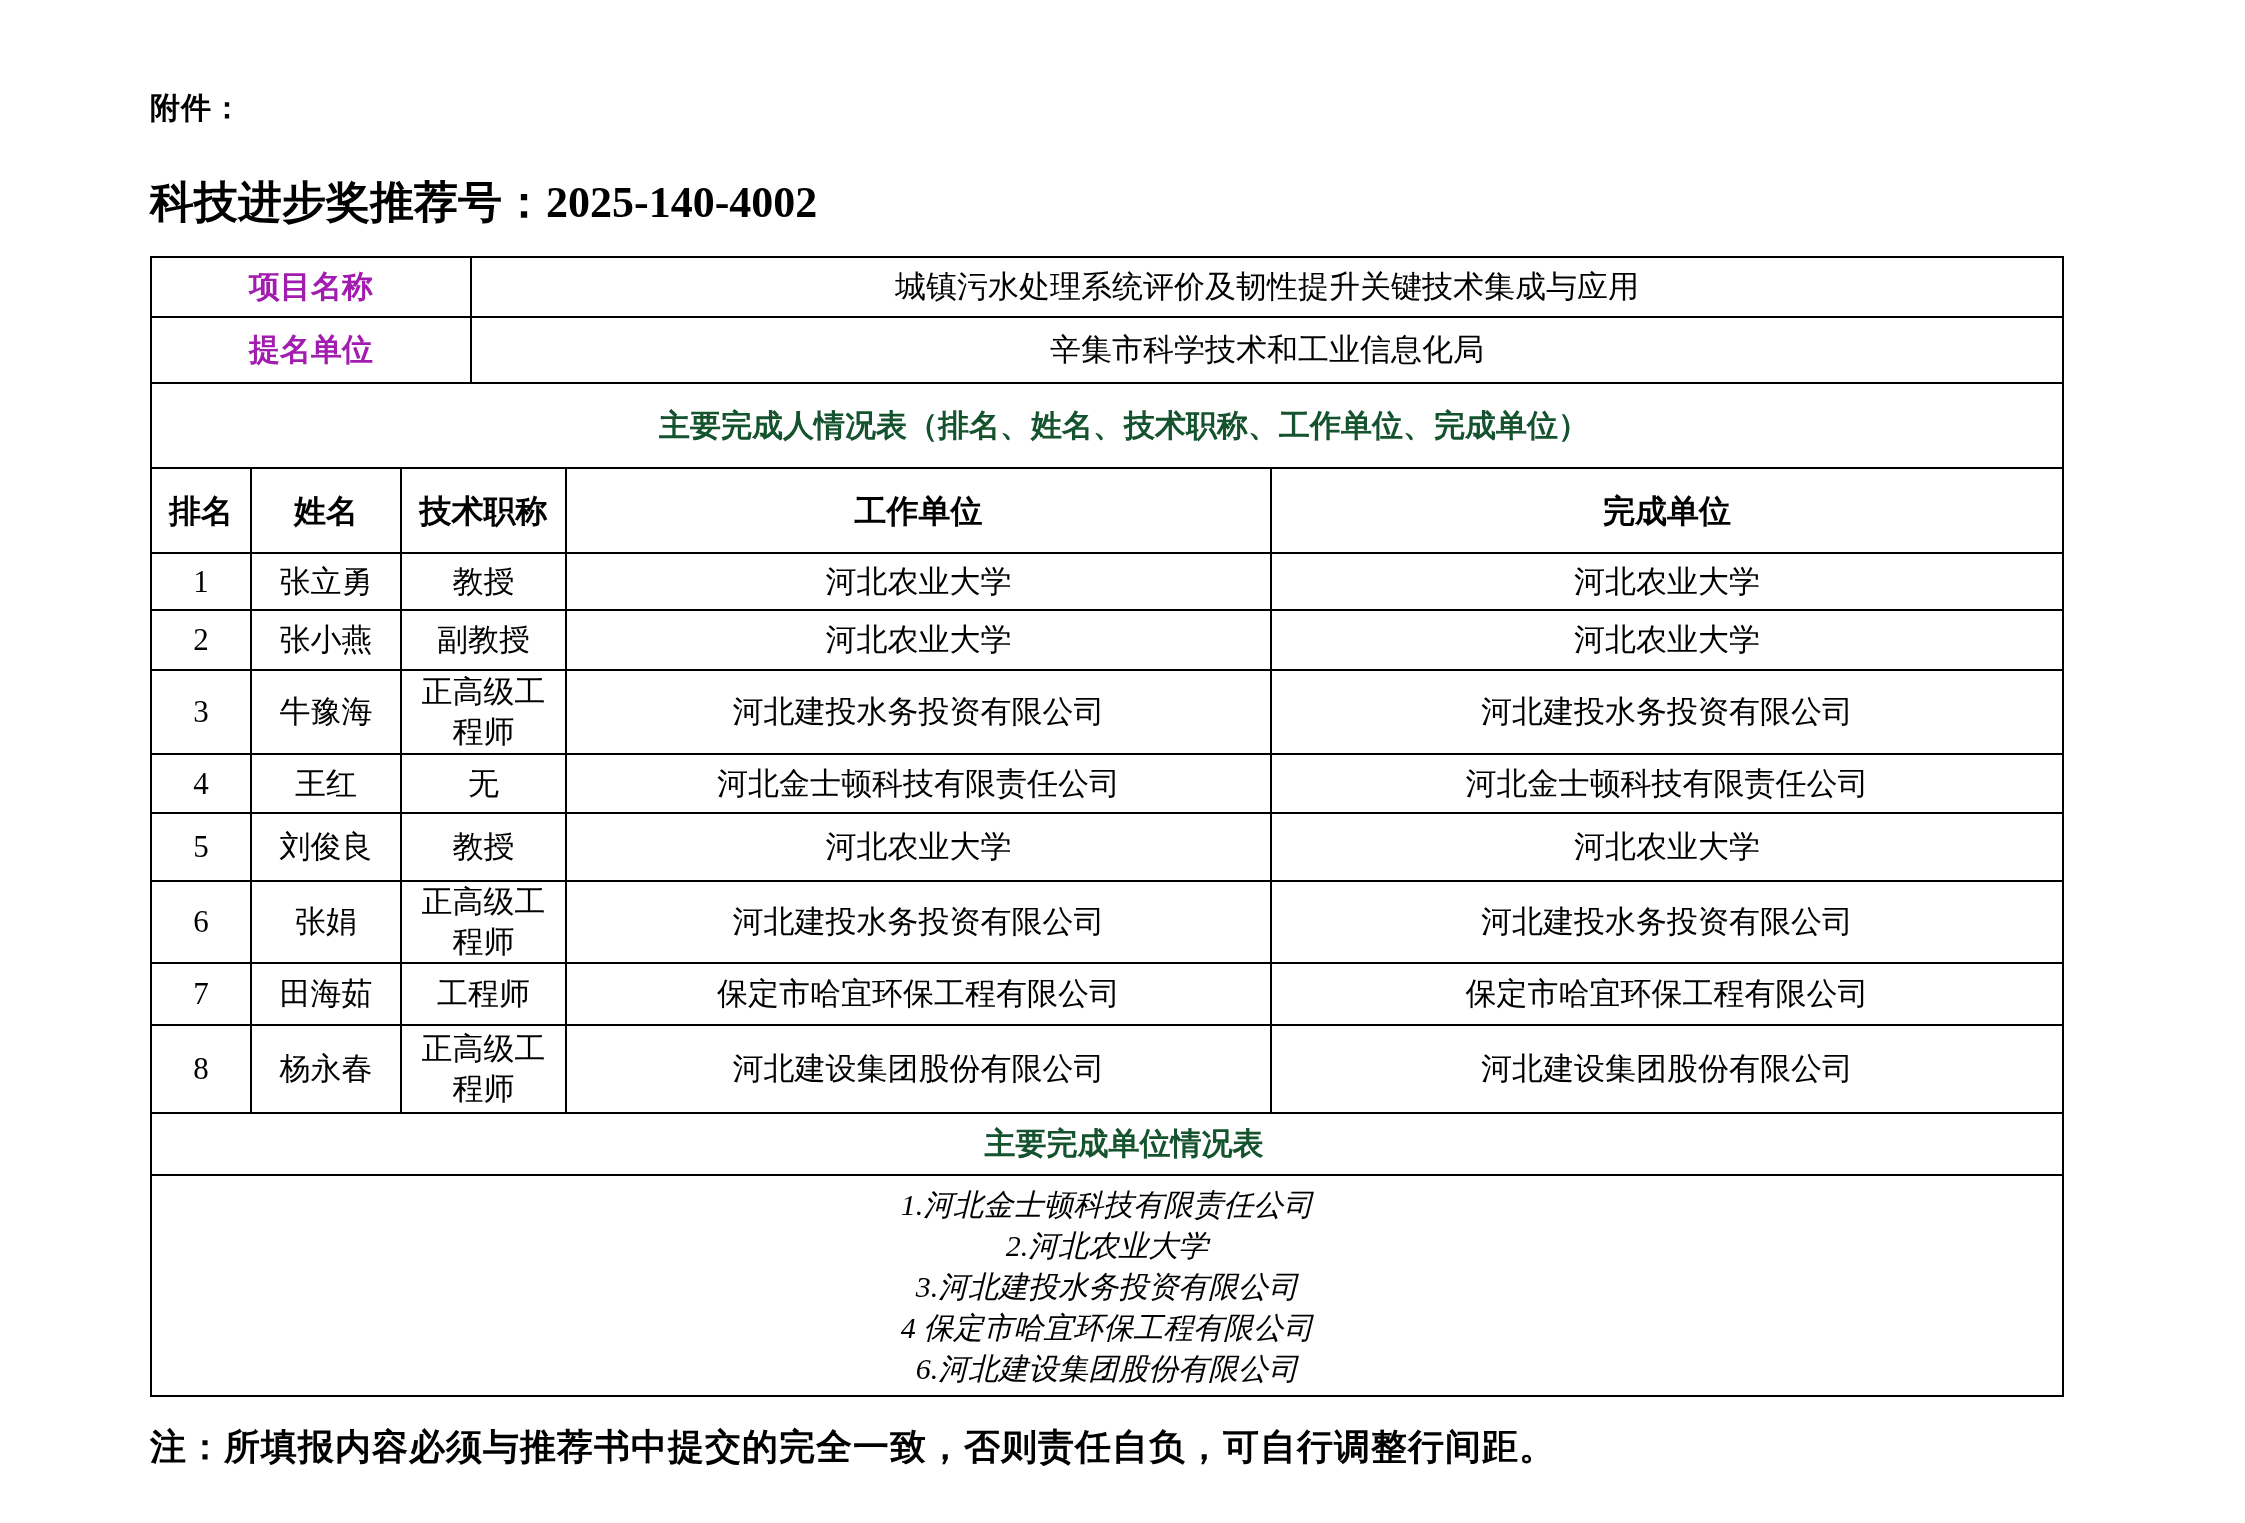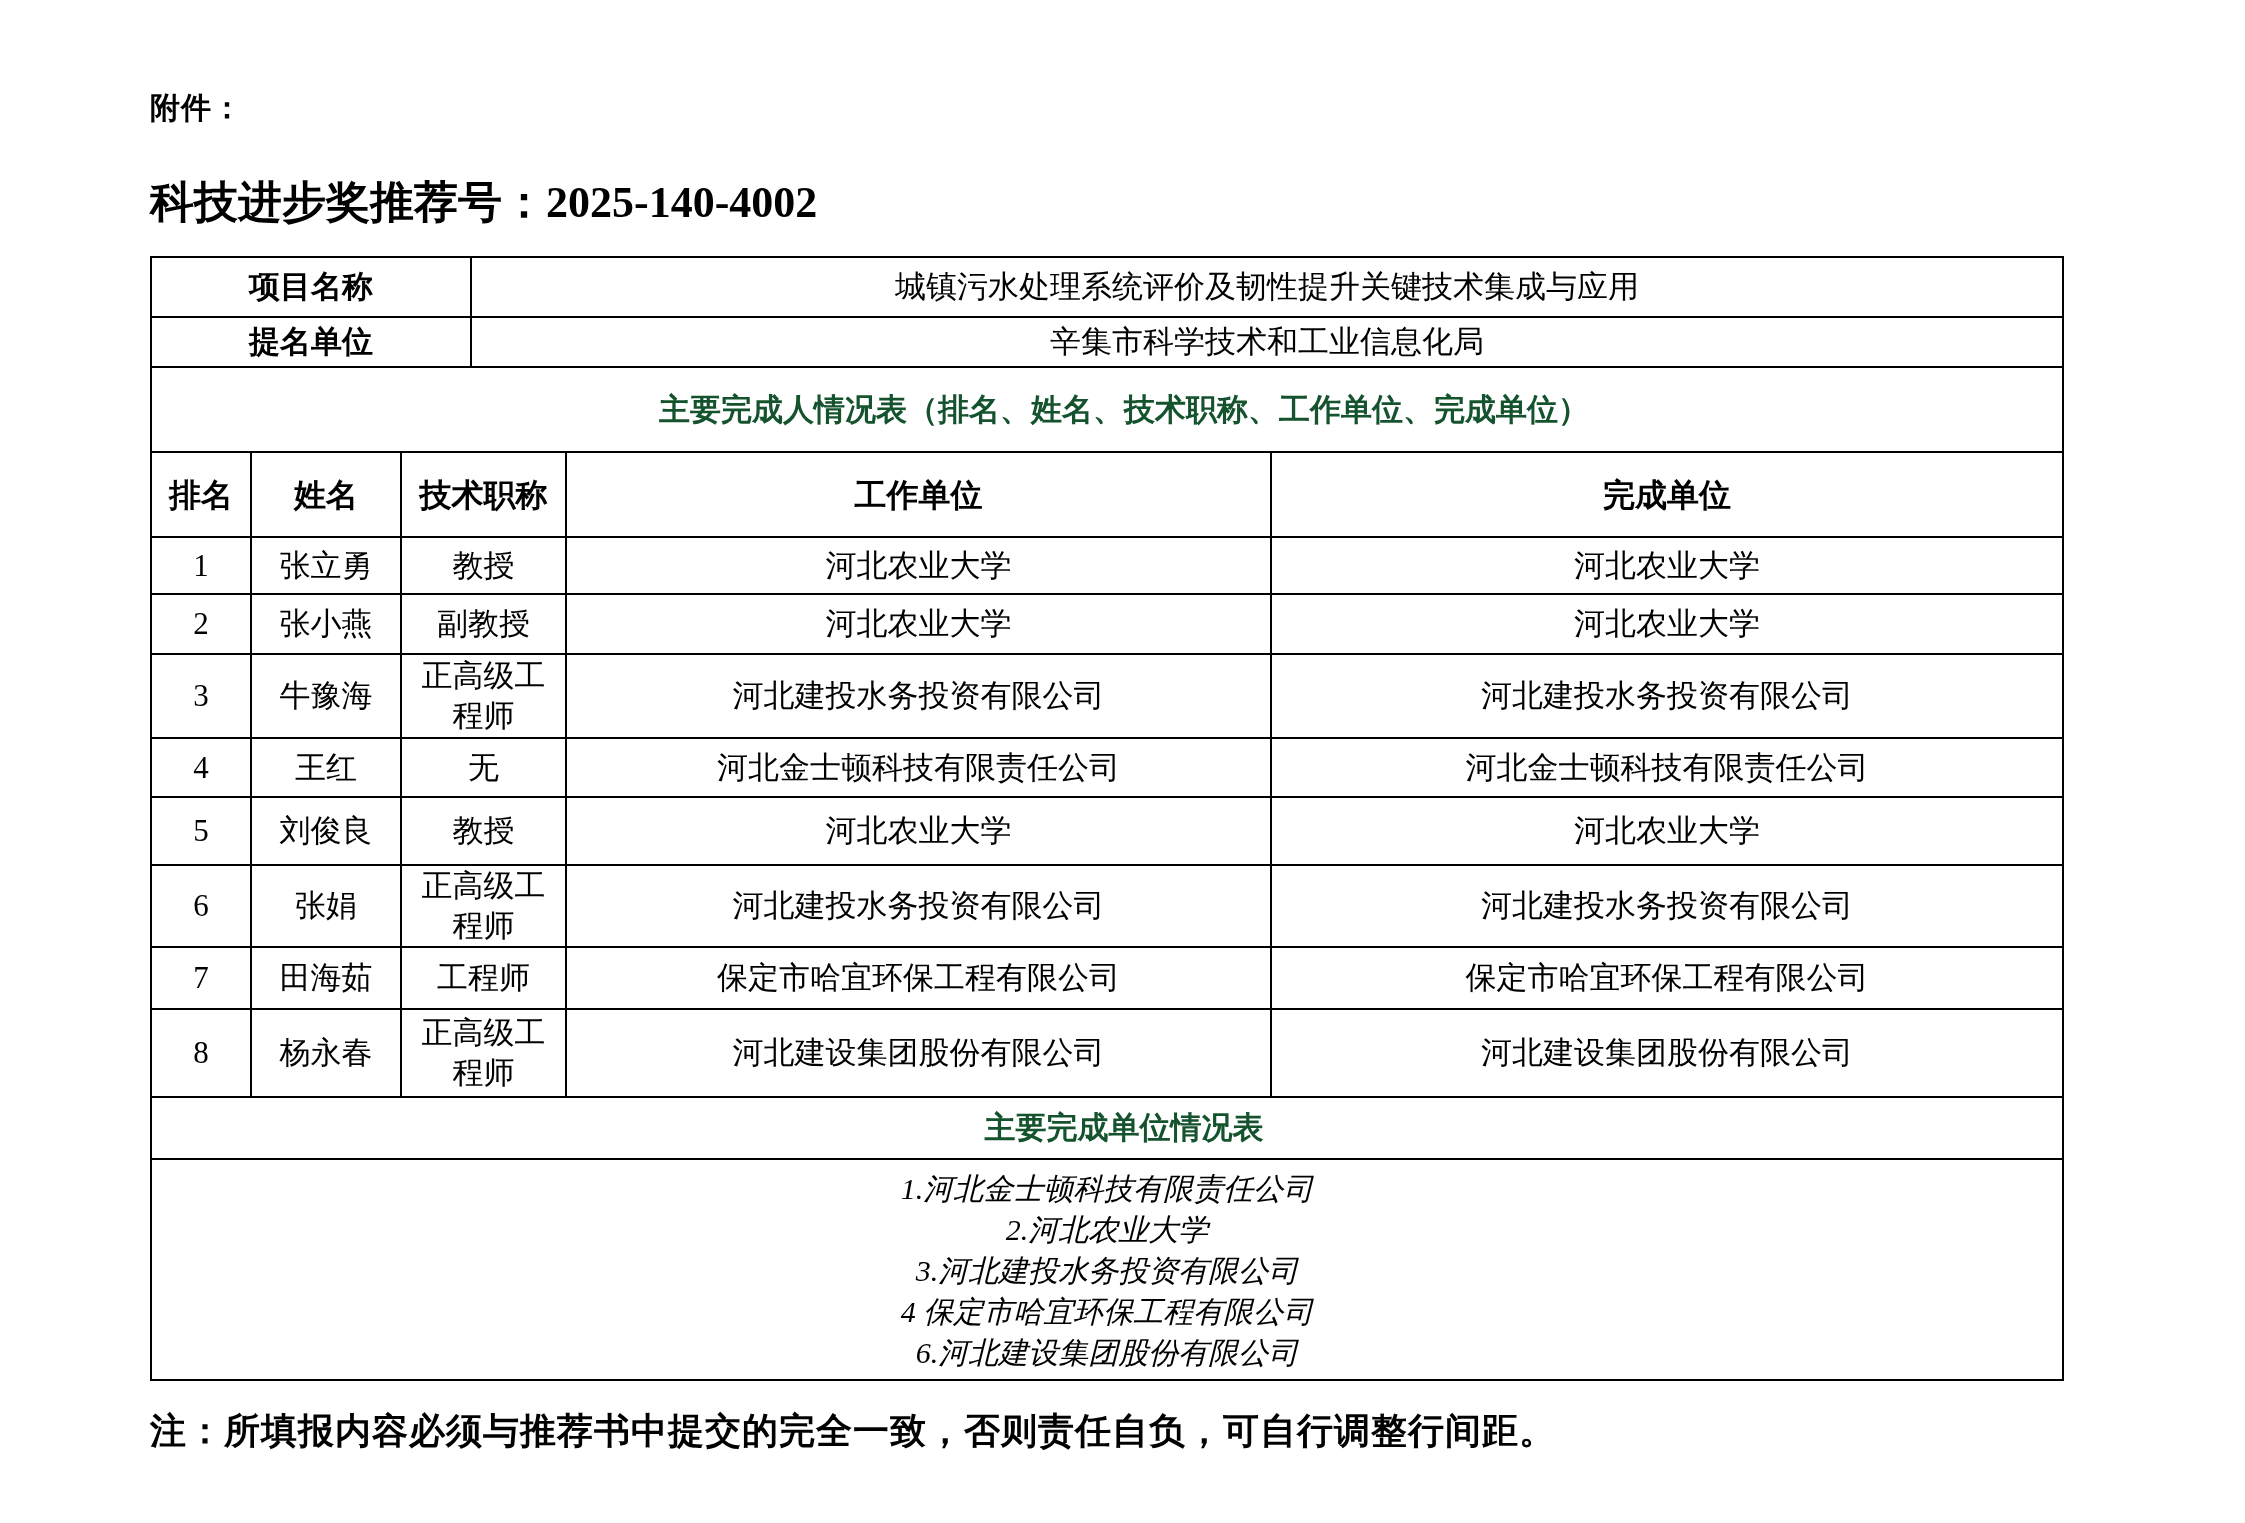--- a/index.html
+++ b/index.html
@@ -37,21 +37,21 @@
     table-layout: fixed;
   }
   table.form td {
     border: 2px solid #000000;
     text-align: center;
     vertical-align: middle;
     font-size: 31px;
     line-height: 40px;
     overflow: hidden;
   }
-  .red-label { color: #000000; font-weight: bold; }
+  .red-label { color: #a21caf; font-weight: bold; }
   .section-title { color: #14532d; font-weight: bold; font-size: 32px; padding-left: 34px; }
   tr.header-row td { font-weight: bold; font-size: 32px; }
   td.title-cell { padding: 0 14px; }
   td.unit-list-cell {
     text-align: left;
     vertical-align: top;
     padding: 8px 10px 6px 10px;
     font-style: italic;
   }
   td.unit-list-cell .unit-line {
@@ -84,21 +84,21 @@
         <col style="width:705px">
         <col style="width:792px">
     </colgroup>
 
     <tbody>
         <tr style="height:60px">
       <td colspan="3" class="red-label">项目名称</td>
       <td colspan="3">城镇污水处理系统评价及韧性提升关键技术集成与应用</td>
     </tr>
 
-    <tr style="height:50px">
+    <tr style="height:66px">
       <td colspan="3" class="red-label">提名单位</td>
       <td colspan="3">辛集市科学技术和工业信息化局</td>
     </tr>
 
     <tr style="height:85px">
       <td colspan="6" class="section-title">主要完成人情况表（排名、姓名、技术职称、工作单位、完成单位）</td>
     </tr>
 
     <tr class="header-row" style="height:85px">
       <td>排名</td>

